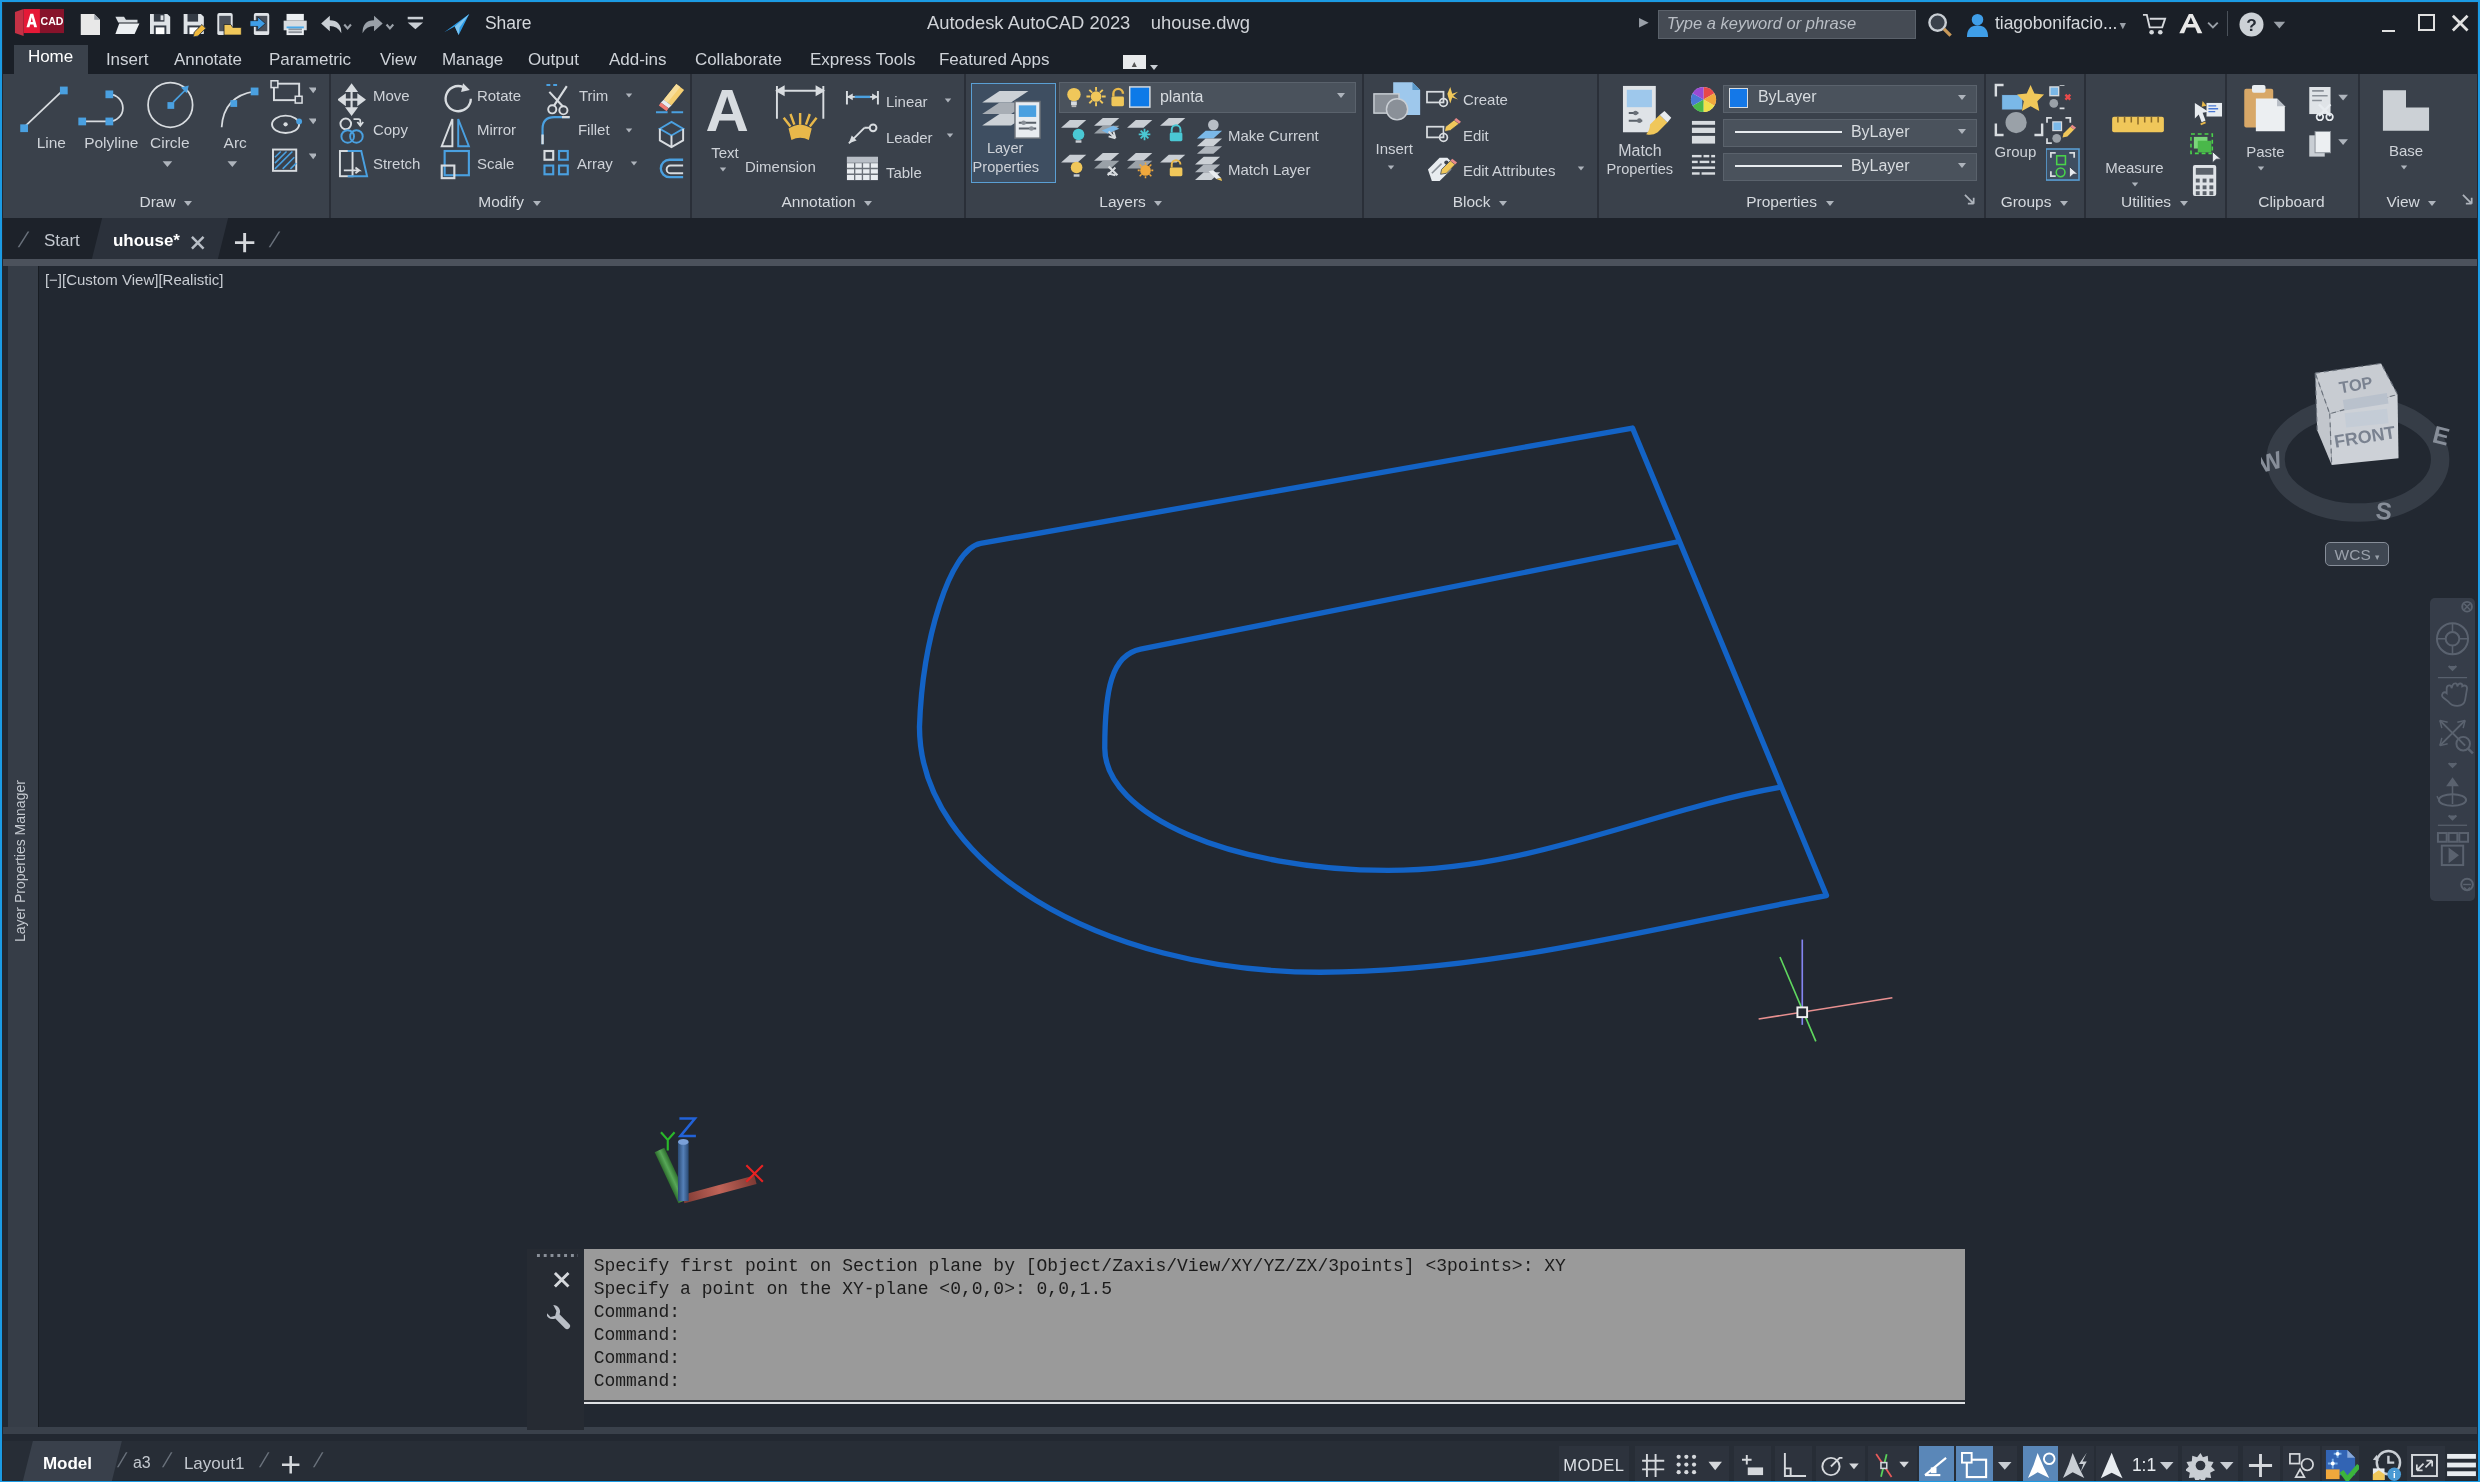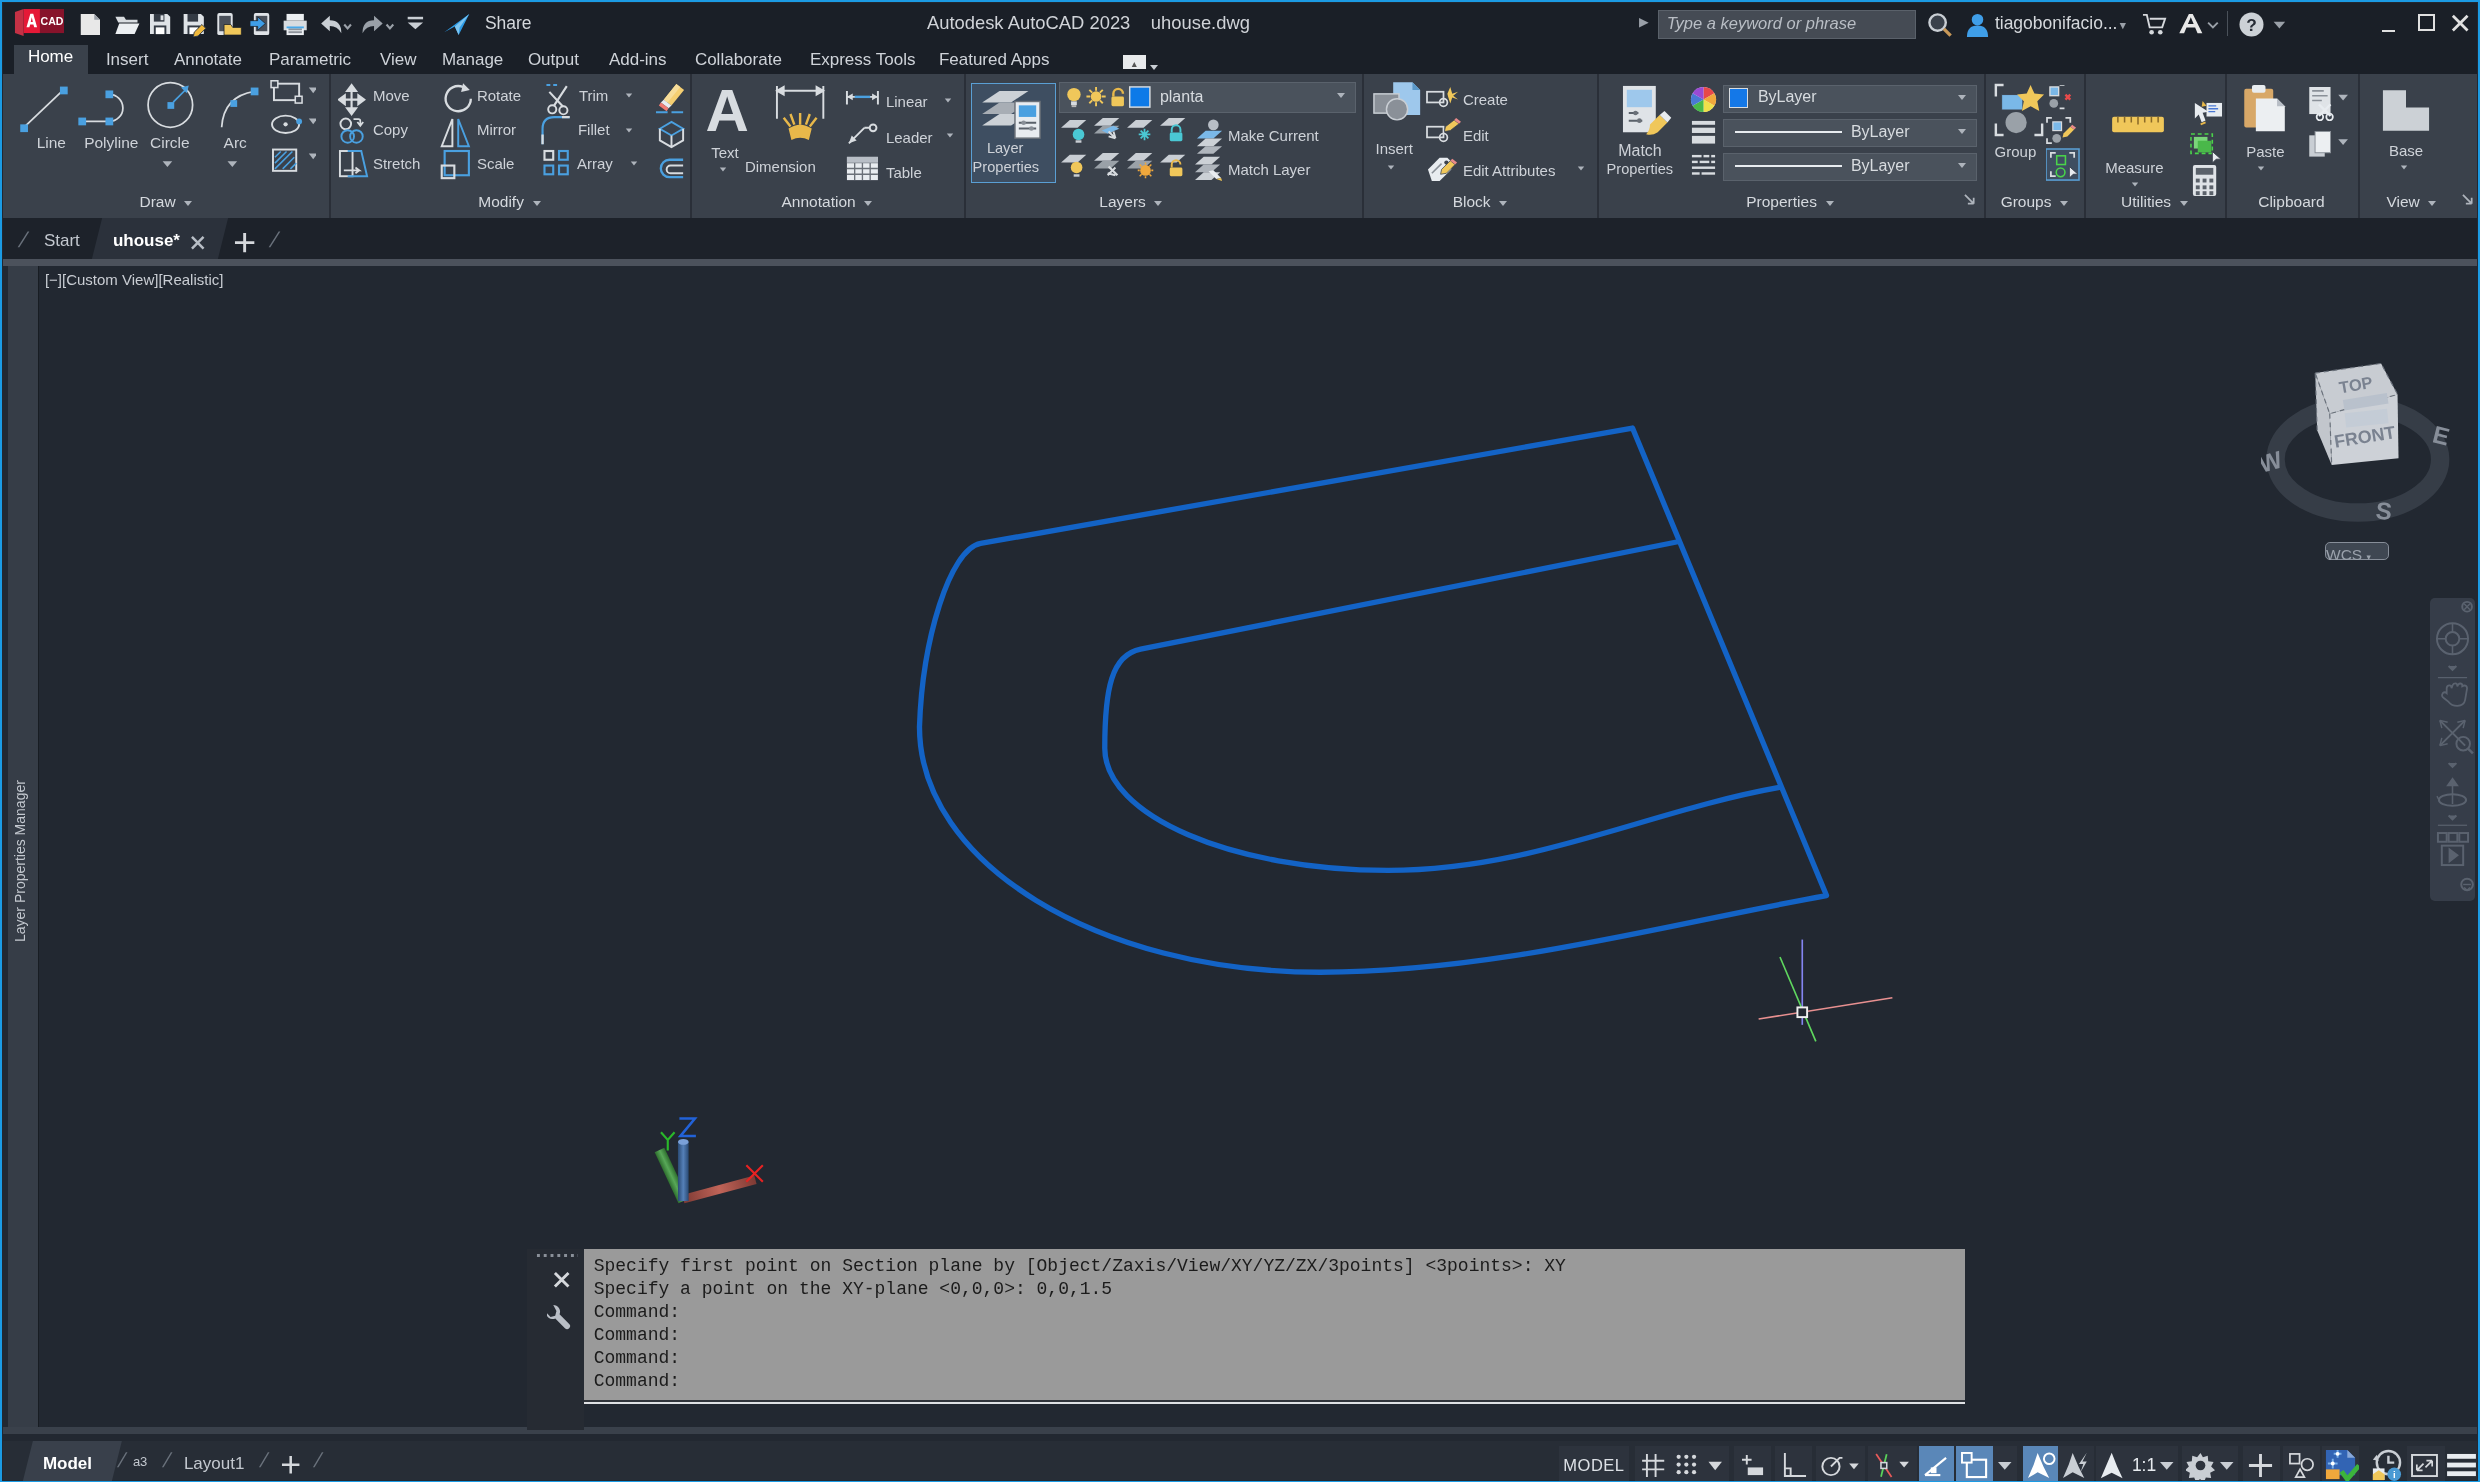--- a/index.html
+++ b/index.html
@@ -708,21 +708,21 @@
 <path d="M56 40 L124 30 L141 62 L71 82 Z" fill="#c8ccd2"></path>
 <path d="M71 82 L141 62 L142 128 L73 135 Z" fill="#cdd1d7"></path>
 <path d="M56 40 L71 82 L73 135 L58 99 Z" fill="#c2c6cc"></path>
 <path d="M56 40 L124 30 L141 62 L71 82 Z M71 82 L73 135 M56 40 L58 99" stroke="#6a717b" stroke-width="1.2" fill="none" stroke-dasharray="5 4"></path>
 <rect x="85" y="64" width="46" height="11" fill="#b9c1cc" transform="rotate(-9 108 69)"></rect>
 <rect x="87" y="79" width="44" height="15" fill="#c4ccd6" transform="rotate(-6 109 86)"></rect>
 <text x="99" y="58" font-size="17" font-weight="bold" fill="#7a8290" text-anchor="middle" transform="rotate(-10 99 58)">TOP</text>
 <text x="108" y="112" font-size="18.5" font-weight="bold" fill="#7a8290" text-anchor="middle" transform="rotate(-9 108 112)">FRONT</text>
 </g>
 </svg>
-<div class="abs" style="left:2284px;top:276px;width:64px;height:18px;background:#3f4752;border:1.5px solid #878e99;border-radius:4.9px;color:#9aa1ab;font-size:15.5px;line-height:24px">WCS <span style="font-size:8.7px">▾</span></div>
+<div class="abs" style="left:2284px;top:276px;width:64px;height:24px;background:#3f4752;border:1.5px solid #878e99;border-radius:4.9px;color:#9aa1ab;font-size:15.5px;text-align:center;line-height:24px">WCS <span style="font-size:8.7px">▾</span></div>
 
 <div class="abs" style="left:2389px;top:332px;width:45px;height:303px;background:rgba(104,114,128,0.30);border-radius:4.9px">
 <svg width="45" height="303" viewBox="0 0 46 312" style="opacity:0.62">
 <g stroke="#717a87" fill="none" stroke-width="2">
 <circle cx="38" cy="9" r="5"></circle>
           <path d="M35 6 l6 6 m0 -6 l-6 6" stroke-width="1.4"></path>
 <circle cx="23" cy="42" r="16"></circle>
           <circle cx="23" cy="42" r="7"></circle>
           <path d="M23 26 v9 M23 49 v9 M7 42 h9 M30 42 h9" stroke-width="1.6"></path>
 <path d="M19 70 l4 4 l4 -4" fill="#717a87"></path>
@@ -777,21 +777,21 @@
 Command:
 Command:</div>
 <div class="abs" style="left:57px;top:151px;right:0;height:1.5px;background:#30343a"></div>
 <div class="abs" style="left:57px;top:153px;right:0;height:1.5px;background:#dfe1e4"></div>
 </div>
 <div id="botstrip" style="position:absolute;left:2.9px;right:2.9px;bottom:49px;height:6.8px;background:#3a414b"></div>
 <div id="statusbar">
 <div class="abs" style="left:24px;top:0;width:89px;height:47px;background:#39404b;transform:skewX(-14deg)"></div>
 <div class="abs" style="left:40px;top:12.6px;font-size:17px;color:#fff;font-weight:bold">Model</div>
 <div class="abs" style="left:116px;top:7.8px;font-size:20.4px;color:#6a727c;transform:skewX(-18deg)">/</div>
-<div class="abs" style="left:130px;top:12.6px;font-size:13px;color:#c3c8cf">a3</div>
+<div class="abs" style="left:130px;top:12.6px;font-size:16px;color:#c3c8cf">a3</div>
 <div class="abs" style="left:161px;top:7.8px;font-size:20.4px;color:#6a727c;transform:skewX(-18deg)">/</div>
 <div class="abs" style="left:181px;top:12.6px;font-size:17px;color:#c3c8cf">Layout1</div>
 <div class="abs" style="left:258px;top:7.8px;font-size:20.4px;color:#6a727c;transform:skewX(-18deg)">/</div>
 <svg class="abs" style="left:278px;top:13.6px" width="19.4" height="19.4" viewBox="0 0 20 20">
       <path d="M10 1 v18 M1 10 h18" stroke="#d5d8dc" stroke-width="2.6"></path>
     </svg>
 <div class="abs" style="left:312px;top:7.8px;font-size:20.4px;color:#6a727c;transform:skewX(-18deg)">/</div>
 <style>.sb{position:absolute;top:4.9px;height:38px;background:#2d333d}.sbb{position:absolute;top:4.9px;height:38px;background:#5a87b8}</style>
 <div class="sb" style="left:1556px;width:70px;color:#dde1e6;font-size:16.5px;text-align:center;line-height:38px;letter-spacing:0.5px">MODEL</div>
 <div class="sb" style="left:1632px;width:94px"></div>

